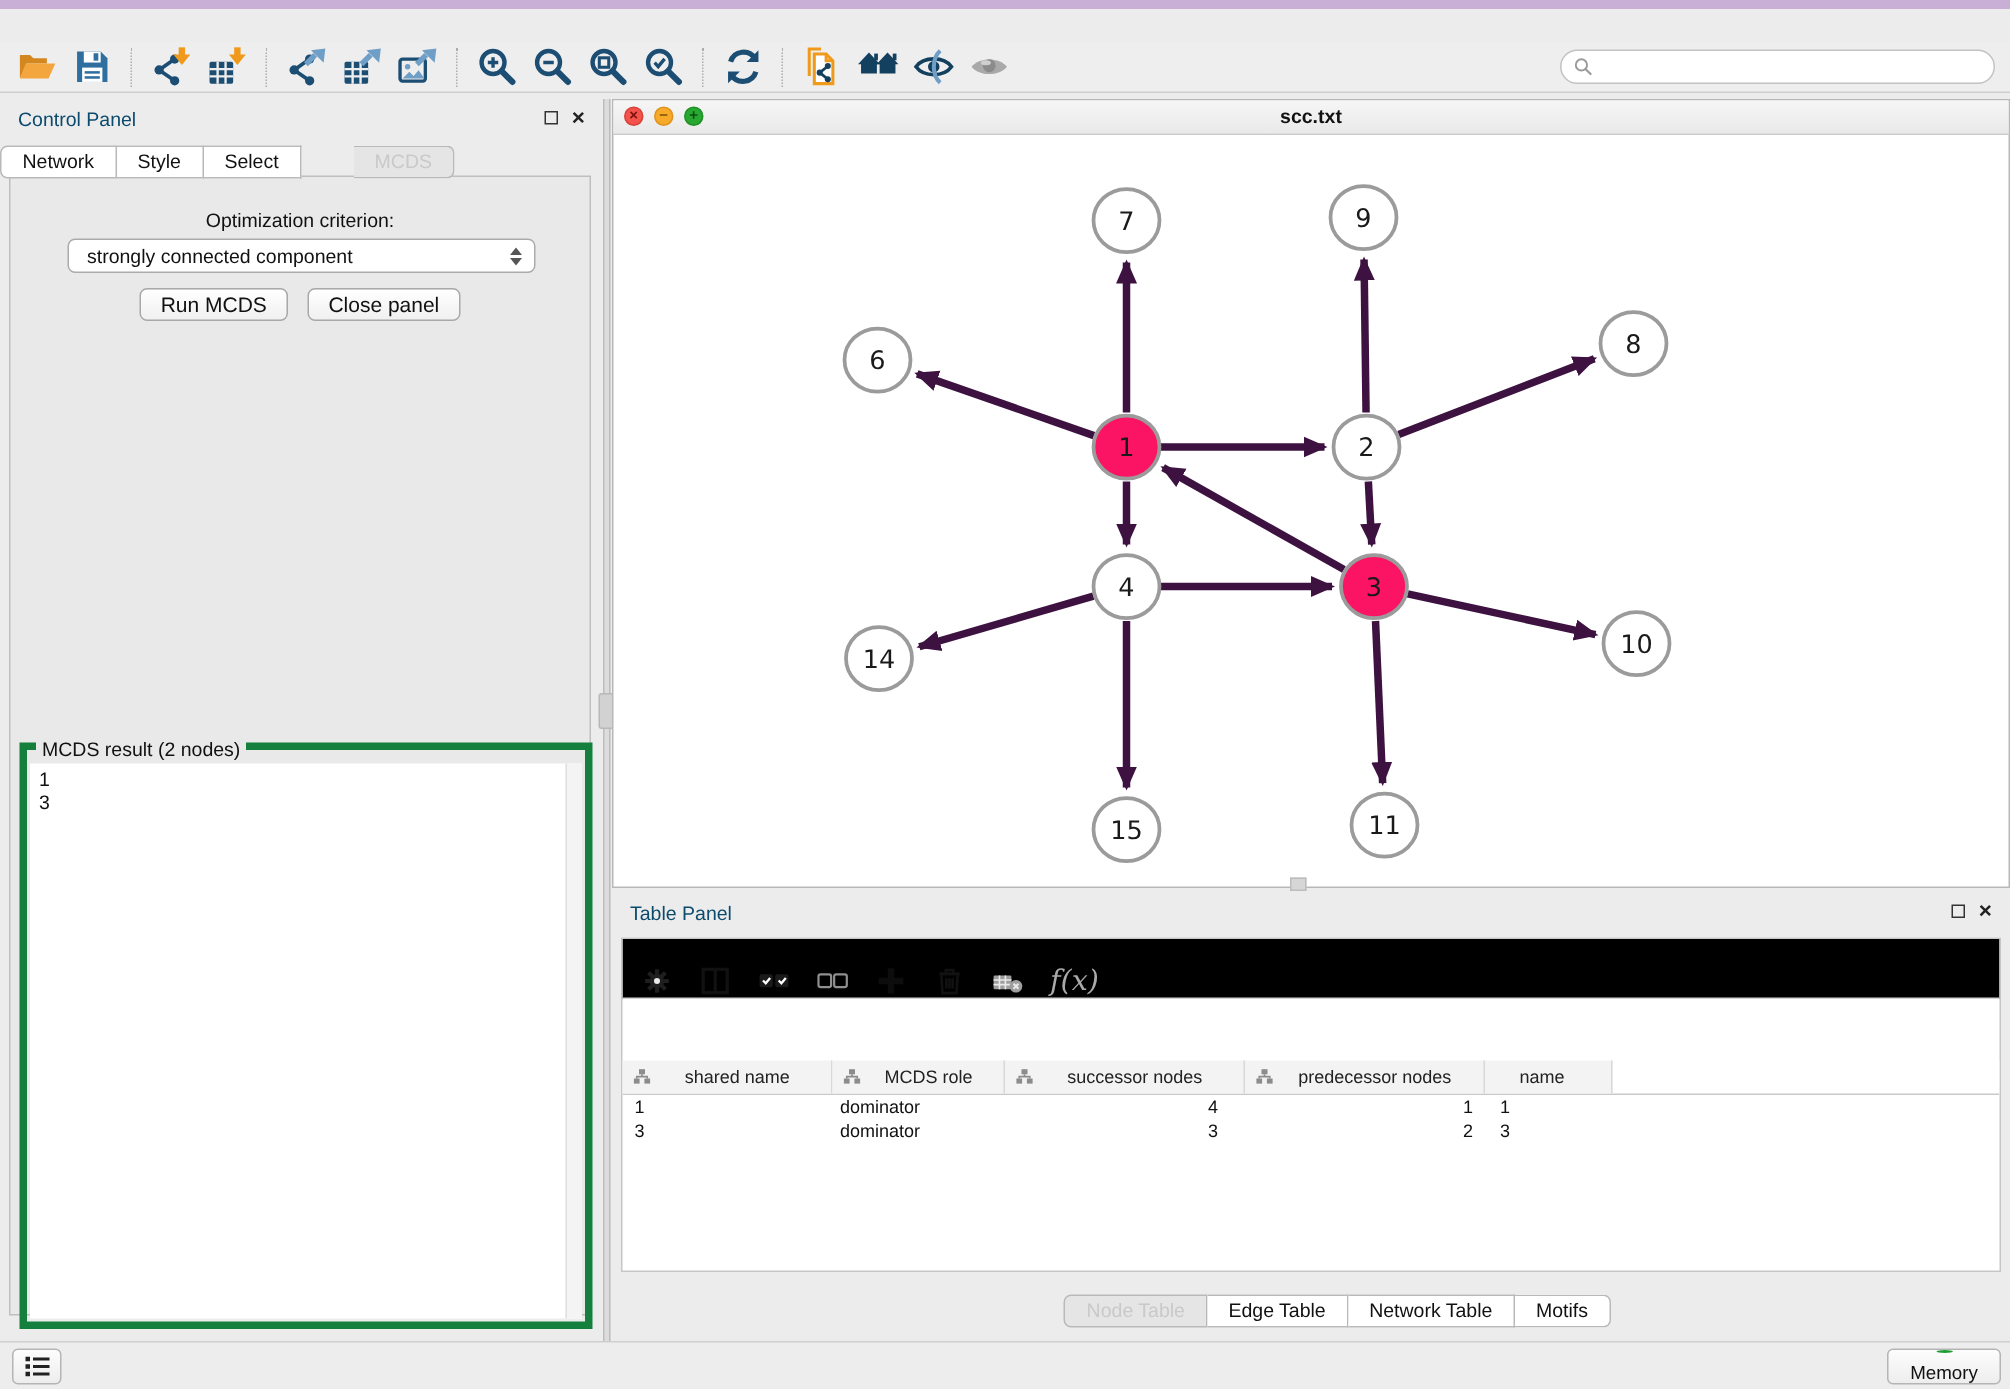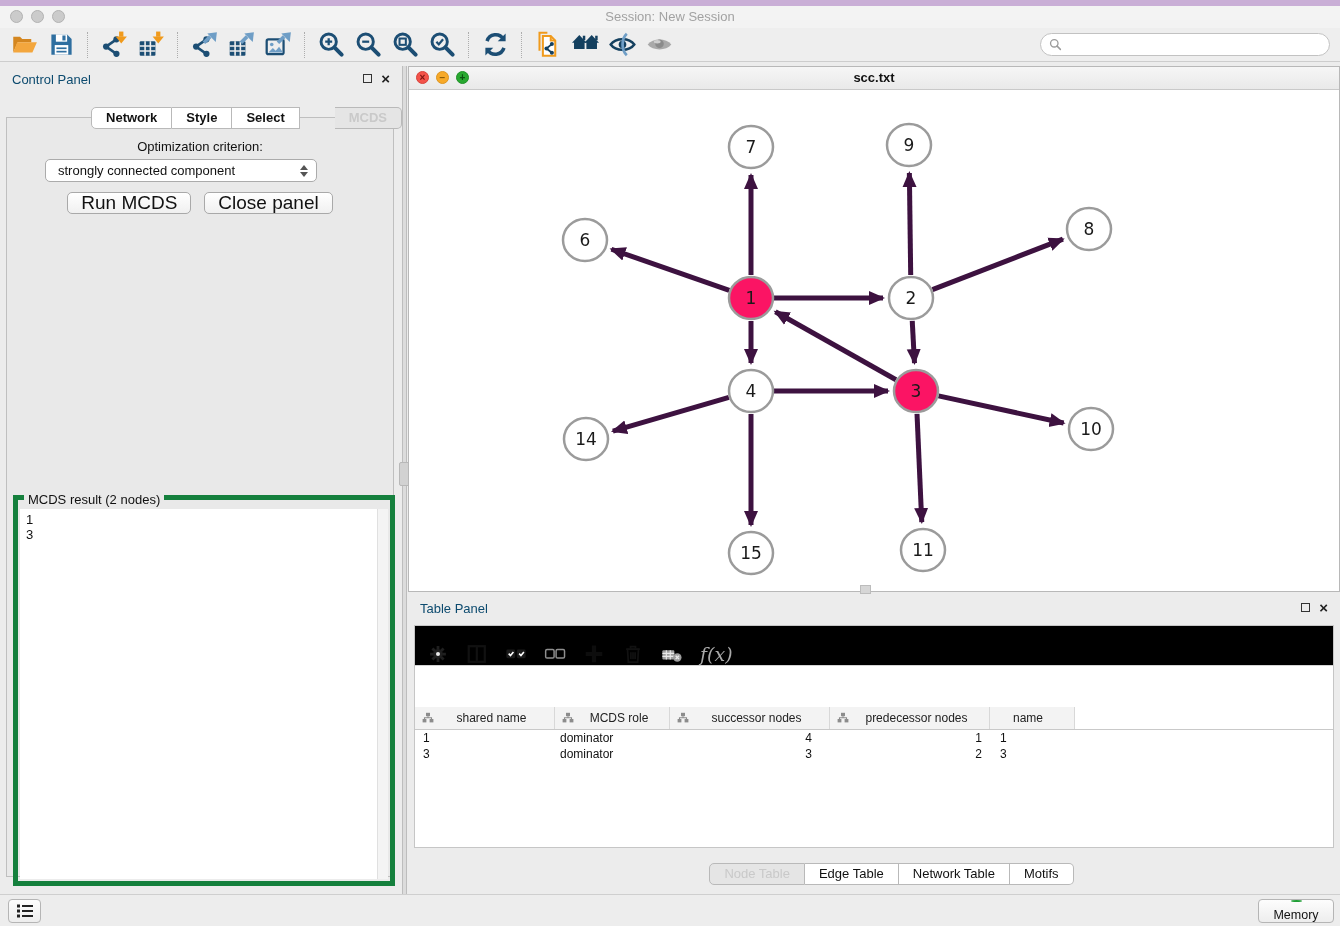--- a/index.html
+++ b/index.html
@@ -21,39 +21,39 @@
   .search{position:absolute;right:10px;top:33px;width:290px;height:23px;border:1px solid #c2c2c2;border-radius:12px;
           background:#fff;display:flex;align-items:center;padding-left:8px;box-sizing:border-box;}
   .search input{border:none;outline:none;flex:1;font-size:12px;background:transparent;margin-left:5px;}
 
   
   .cp{position:absolute;left:0;top:66px;width:402px;height:814px;}
   .panel-title{position:absolute;left:12px;top:6px;font-size:13px;color:#0c4a6e;}
   .winbtns{position:absolute;right:12px;top:7px;display:flex;gap:9px;align-items:center;}
   .wb-max{width:9px;height:9px;border:1.5px solid #333;box-sizing:border-box;}
   .wb-close{font-size:15px;font-weight:bold;color:#222;line-height:11px;}
-  .cp-tabs{position:absolute;left:0;top:41px;width:100%;display:flex;justify-content:flex-end;z-index:2;font-weight:bold;}
+  .cp-tabs{position:absolute;left:0;top:31px;width:100%;display:flex;justify-content:flex-start;z-index:2;}
   .seg-tab{height:20px;line-height:20px;padding:0 14px;background:#fff;border:1px solid #b9b9b9;border-left:none;
            font-size:13px;color:#111;}
   .seg-tab:first-child{border-left:1px solid #b9b9b9;border-radius:5px 0 0 5px;}
   .seg-tab:last-child{border-radius:0 5px 5px 0;}
   .seg-tab.tab-disabled{background:#e5e5e5;color:#c9c9c9;margin-left:35px;}
   .cp-body{position:absolute;left:6px;top:51px;width:388px;height:760px;background:#e9e9e9;
            border:1px solid #bfbfbf;box-sizing:border-box;}
   .opt-label{margin-top:21px;text-align:center;font-size:13px;color:#111;}
-  .combo{position:absolute;left:38px;top:41px;width:272px;height:23px;background:#fff;border:1px solid #ababab;
+  .combo{position:absolute;left:38px;top:41px;width:312px;height:23px;background:#fff;border:1px solid #ababab;
          border-radius:5px;box-sizing:border-box;display:flex;align-items:center;font-size:13px;color:#111;}
   .combo .val{flex:1;padding-left:12px;}
   .stepper{width:16px;display:flex;flex-direction:column;align-items:center;gap:2px;margin-right:4px;}
   .stepper i{width:0;height:0;border-left:4px solid transparent;border-right:4px solid transparent;display:block;}
   .st-up{border-bottom:5px solid #555;}
   .st-dn{border-top:5px solid #555;}
   .btn-row{position:absolute;left:0;top:74px;width:100%;display:flex;justify-content:center;gap:13px;}
   .btn{height:22px;border:1px solid #a9a9a9;border-radius:5px;background:linear-gradient(#ffffff,#f0f0f0);
-       font-size:19px;color:#111;padding:0 13px;line-height:20px;}
+       font-size:14px;color:#111;padding:0 13px;line-height:20px;}
   .fieldset{position:absolute;left:6px;top:377px;width:372px;height:381px;border:5px solid #15803d;}
   .legend{position:absolute;top:-8px;left:6px;background:#e9e9e9;padding:0 4px;font-size:13px;color:#111;}
   .fs-inner{position:absolute;left:2px;right:2px;top:9px;bottom:2px;background:#fff;}
   .fs-text{position:absolute;left:0;top:0;right:10px;bottom:0;padding:3px 6px;font-size:13px;color:#111;white-space:pre;}
   .fs-scroll{position:absolute;right:0;top:0;width:10px;bottom:0;background:#f4f4f4;border-left:1px solid #e0e0e0;}
 
   
   .vsplit{position:absolute;left:402px;top:66px;width:5px;height:828px;background:#dcdcdc;
           border-left:1px solid #bdbdbd;border-right:1px solid #bdbdbd;box-sizing:border-box;}
   .vsplit-handle{position:absolute;left:399px;top:462px;width:10px;height:22px;background:#d2d2d2;
@@ -99,28 +99,20 @@
   .sb-mem{right:6px;width:76px;gap:6px;font-size:12.5px;color:#111;}
   .mem-dot{width:11px;height:11px;border-radius:50%;}
 </style>
 </head>
 <body>
 
 <div id="app">
 
   <div class="top-strip"></div>
 
-  <div class="titlebar">
-    <div class="traffic">
-      <span class="tl"></span>
-      <span class="tl"></span>
-      <span class="tl"></span>
-    </div>
-    <div class="win-title">Session: New Session</div>
-  </div>
 
   <div class="toolbar" id="main-toolbar">
       <span class="tool">
         <svg viewBox="0 0 24 24">
           <path d="M2 19V5h6l2 2h8v3H6z" fill="#d4861f"></path>
           <path d="M2 19l3.5-9H23L19 19z" fill="#f3a63d"></path>
         </svg>
       </span>
       <span class="tool">
         <svg viewBox="0 0 24 24">

